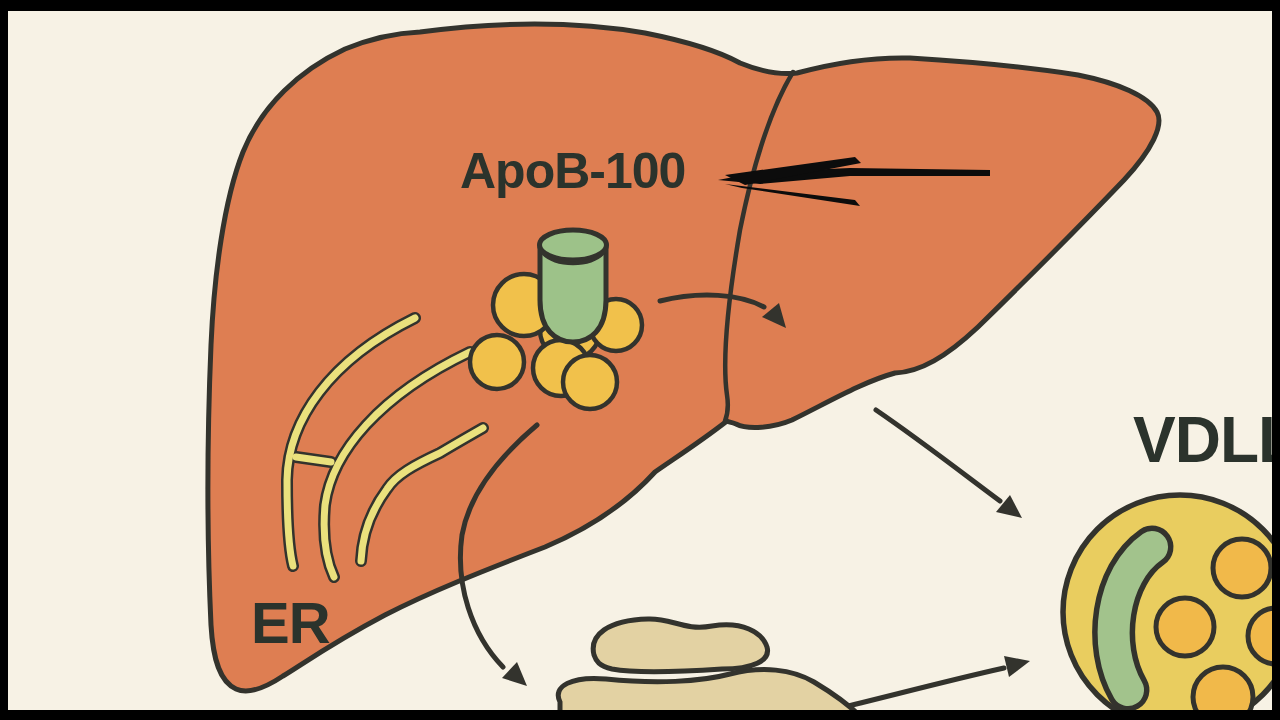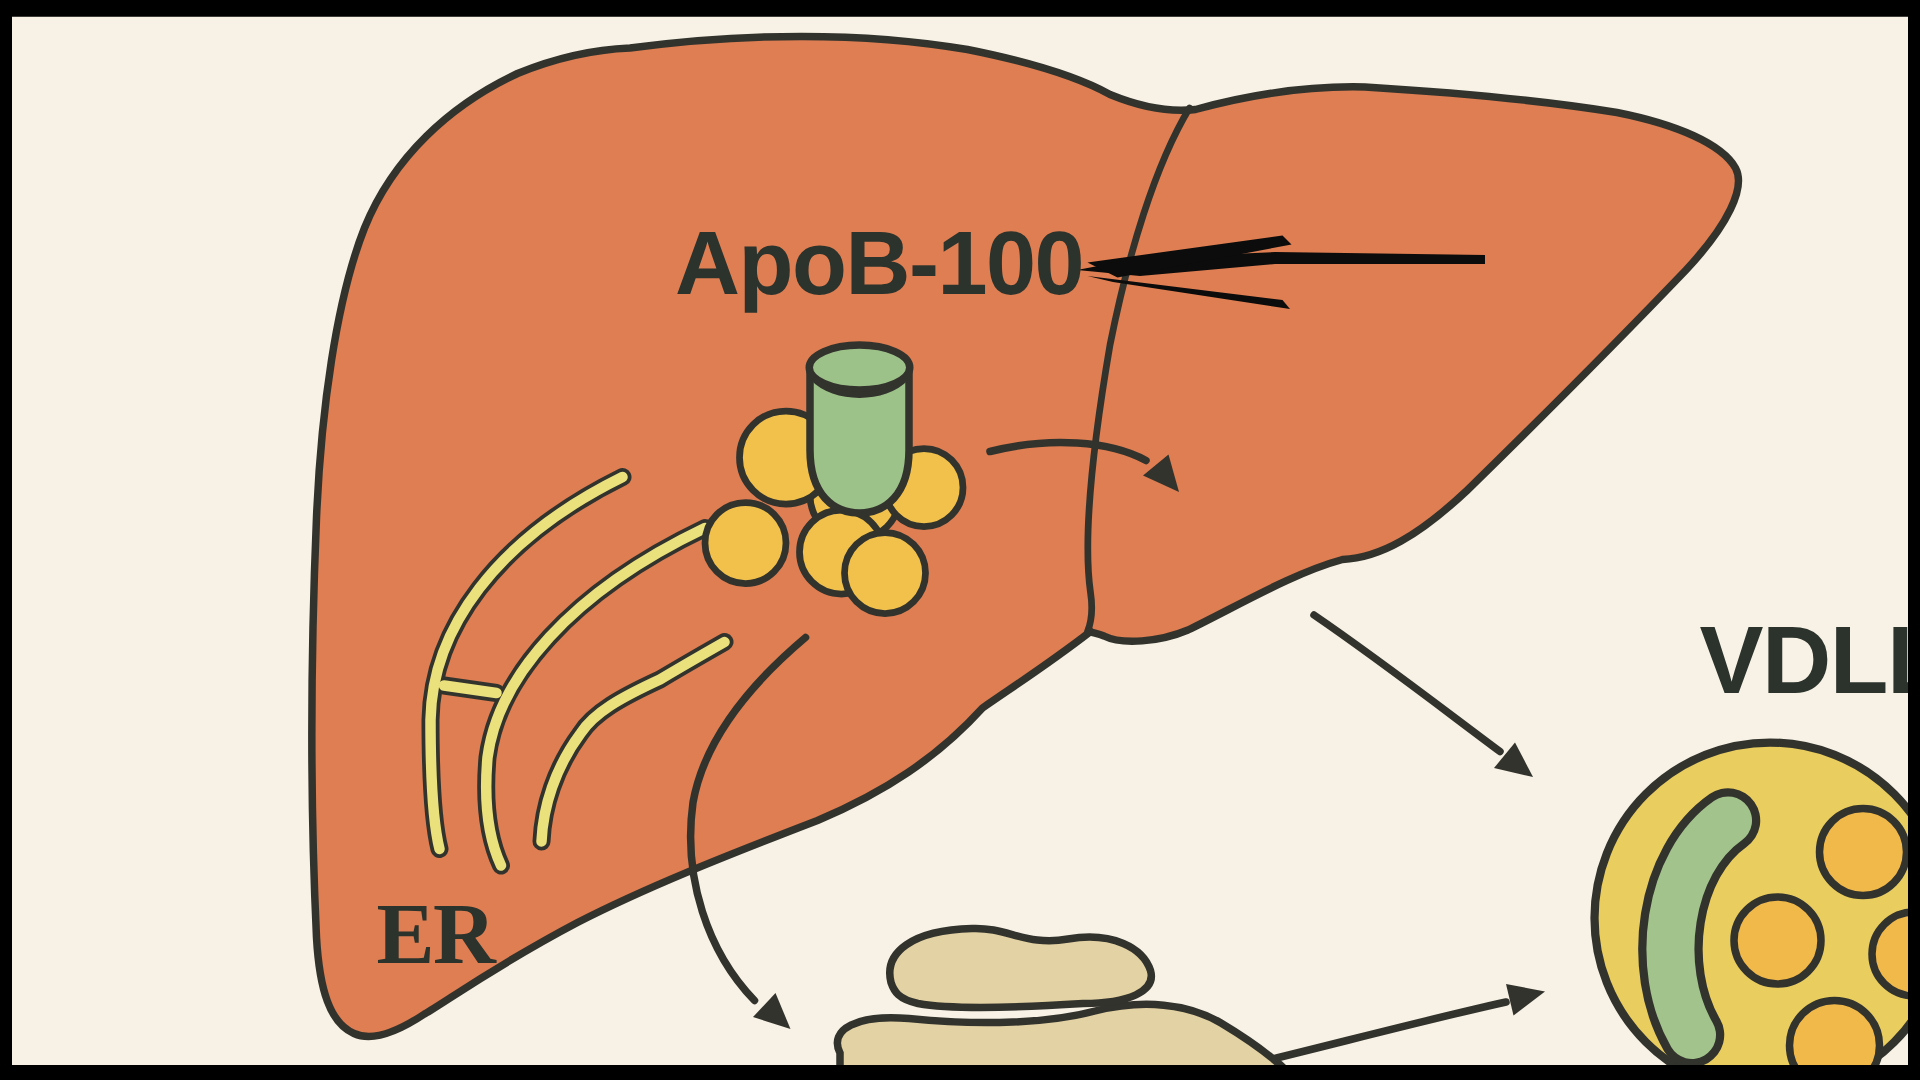--- a/index.html
+++ b/index.html
@@ -10,22 +10,22 @@
   }
   html,body{margin:0;padding:0;}
   body{
     width:1280px;height:720px;position:relative;overflow:hidden;
     background:var(--frame);
     font-family:"Liberation Sans", sans-serif;
   }
   .canvas{position:absolute;left:8px;top:11px;width:1264px;height:699px;background:var(--bg);z-index:0;}
   svg.art{position:absolute;left:0;top:0;z-index:1;}
   .label{position:absolute;z-index:2;color:var(--ink);font-weight:700;line-height:1;letter-spacing:-1px;white-space:nowrap;}
-  .label-apob{left:450px;top:146px;font-size:60px;}
-  .label-er{left:251px;top:594px;font-size:58px;font-family:Liberation Serif, serif;}
+  .label-apob{left:460px;top:146px;font-size:50px;}
+  .label-er{left:251px;top:594px;font-size:58px;}
   .label-vldl{left:1133px;top:408px;font-size:64px;}
   .lb{position:absolute;background:var(--frame);z-index:3;}
   .lb-top{left:0;top:0;width:1280px;height:11px;}
   .lb-bottom{left:0;top:710px;width:1280px;height:10px;}
   .lb-left{left:0;top:0;width:8px;height:720px;}
   .lb-right{left:1272px;top:0;width:8px;height:720px;}
   .fill-liver{fill:var(--liver);stroke:var(--outline);stroke-width:5;}
   .stroke-div{fill:none;stroke:var(--outline);stroke-width:4.5;stroke-linecap:round;}
   .er-under{fill:none;stroke:var(--outline);stroke-width:12;stroke-linecap:round;}
   .er-over{fill:none;stroke:var(--er);stroke-width:7;stroke-linecap:round;}

